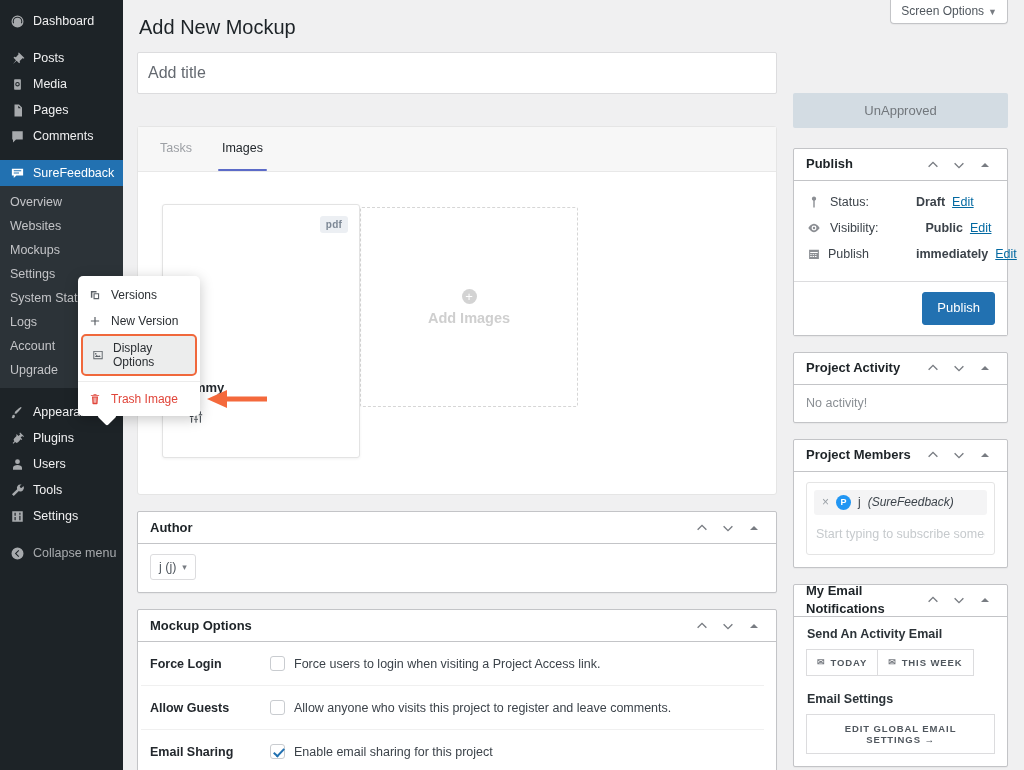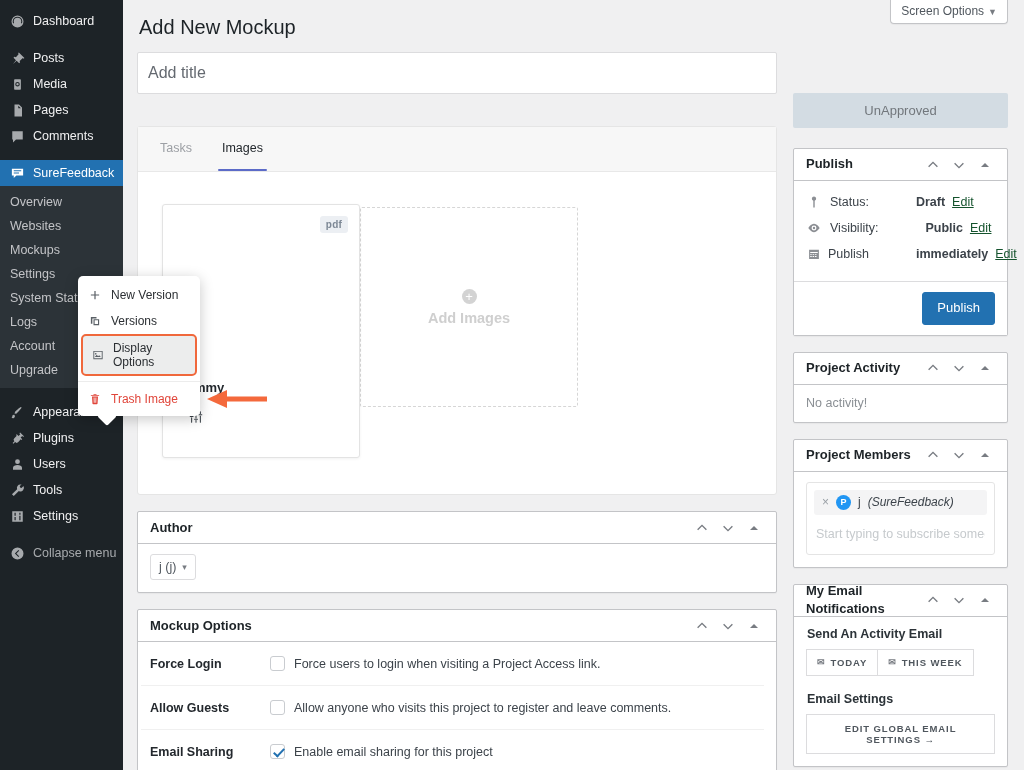--- a/index.html
+++ b/index.html
@@ -182,21 +182,21 @@
     padding: 10px 0; font-size: 13px; cursor: pointer; margin-bottom: 20px;
     font-family: "Liberation Sans", sans-serif;
   }
   .misc-pub {
     display: flex; align-items: center; gap: 7px;
     padding: 4px 0 8px 1px; font-size: 12.5px; color: #3c434a;
   }
   .misc-pub .mp-icon { width: 16px; color: #8c8f94; display: flex; align-items: center; }
   .misc-pub .mp-icon svg { width: 14px; height: 14px; fill: currentColor; }
   .misc-pub b { font-weight: bold; margin-left: 40px; }
-  .misc-pub a { color: #14532d; text-decoration: underline; cursor: pointer; }
+  .misc-pub a { color: #0369a1; text-decoration: underline; cursor: pointer; }
   #major-publishing-actions {
     border-top: 1px solid #dcdcde; padding: 10px 12px;
     display: flex; justify-content: flex-end; background: #fff;
   }
   #publish-btn {
     background: #2271b1; color: #fff; border: 1px solid #2271b1;
     border-radius: 3px; padding: 5px 14px; font-size: 13px; cursor: pointer;
     font-family: "Liberation Sans", sans-serif; line-height: 1.6;
   }
 
@@ -730,33 +730,33 @@
         </div>
       </div>
     </div>
   </div>
 
   <div id="context-menu">
 
     <div class="cm-item">
       <span class="cm-icon">
         <svg viewBox="0 0 16 16">
-            <path d="M7.2 2.5h1.6v4.7h4.7v1.6H8.8v4.7H7.2V8.8H2.5V7.2h4.7V2.5z"></path>
-          </svg>
-      </span>
-      <span>New Version</span>
+            <path d="M2.5 2.5h7.5v2H4.5v7h-2v-9zm3.5 3h7.5v8H6v-8zm1.5 1.5v5h4.5v-5H7.5z"></path>
+          </svg>
+      </span>
+      <span>Versions</span>
     </div>
 
     <div class="cm-item">
       <span class="cm-icon">
         <svg viewBox="0 0 16 16">
-            <path d="M2.5 2.5h7.5v2H4.5v7h-2v-9zm3.5 3h7.5v8H6v-8zm1.5 1.5v5h4.5v-5H7.5z"></path>
-          </svg>
-      </span>
-      <span>Versions</span>
+            <path d="M7.2 2.5h1.6v4.7h4.7v1.6H8.8v4.7H7.2V8.8H2.5V7.2h4.7V2.5z"></path>
+          </svg>
+      </span>
+      <span>New Version</span>
     </div>
 
     <div class="cm-item highlighted">
       <span class="cm-icon">
         <svg viewBox="0 0 16 16">
             <path d="M1.8 2.5h12.4v11H1.8v-11zm1.2 1.2v8.6h10V3.7H3zm2 1.6a1.1 1.1 0 110 2.2 1.1 1.1 0 010-2.2zm-1.3 5.5l2.6-3 1.8 2 1.5-1.4 2.2 2.4H3.7z"></path>
           </svg>
       </span>
       <span>Display Options</span>
     </div>

